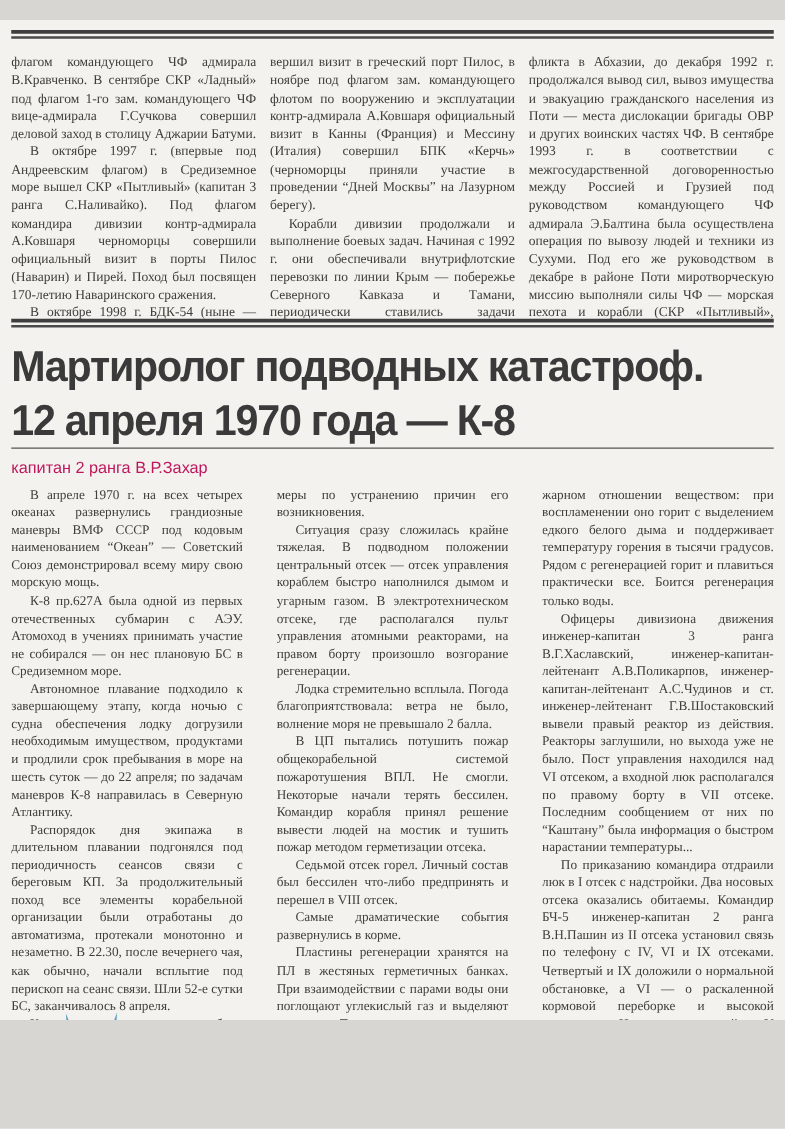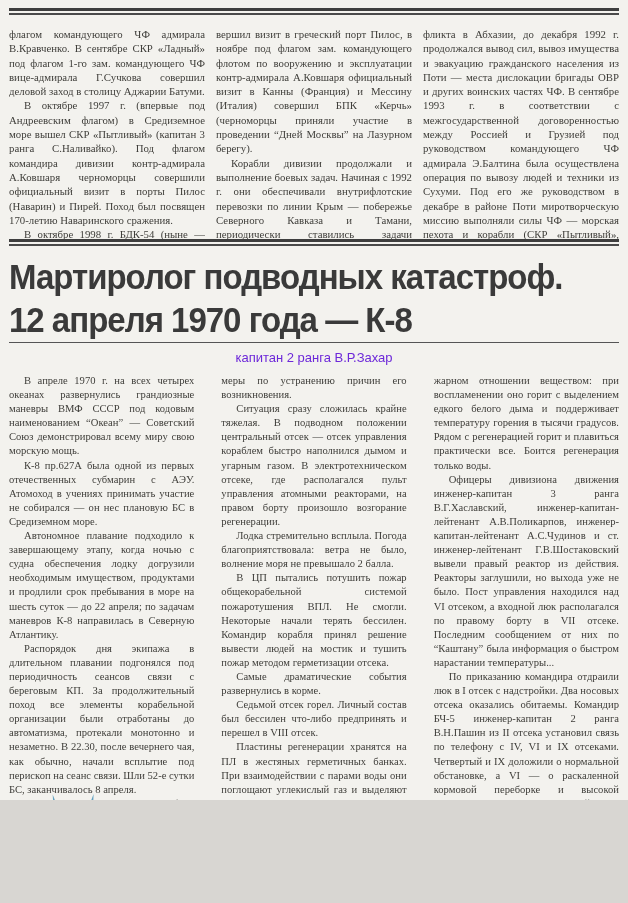--- a/index.html
+++ b/index.html
@@ -1,17 +1,17 @@
 <!DOCTYPE html>
 <html><head>
 <meta charset="utf-8">
 <style>
   html,body{margin:0;padding:0;background:#d8d6d2;}
   .page{
-    position:relative; width:628px; height:800px; margin:0 auto;
+    position:relative; width:628px; height:800px; margin:16px auto;
     background:#f3f2ee; overflow:hidden;
     font-family:"Liberation Serif", serif; color:#3f3e3a;
     box-sizing:border-box; padding:8px 9px 0 9px;
   }
   .rule-double{height:2px; border-top:3px solid #3e3e3e; border-bottom:2px solid #4a4a4a; margin:0 0 2px 0;}
   .rule-thin{border-top:1.5px solid #555; margin-top:5px;}
   .columns{display:flex; gap:11px;}
   .col{flex:1 1 0; overflow:hidden;}
   .top-section{margin-top:12px; height:212px;}
   .top-section .col{font-size:10.8px; line-height:14.3px; text-align:justify;}
@@ -19,22 +19,22 @@
   .body-section .col{font-size:10.6px; line-height:14.1px; text-align:justify;}
   .para{margin:0; text-indent:15px;}
   .noindent{text-indent:0;}
   .headline{
     margin:9px 0 0 0; font-family:"Liberation Sans", sans-serif;
     font-weight:700; color:#3a3a3a; font-size:33px; line-height:41px;
     letter-spacing:-1px; transform:scale(1,1.05); transform-origin:top left;
   }
   .headline .title-line{display:block; white-space:nowrap;}
   .byline{
-    margin:7px 0 0 0; text-align:center;
-    font-family:"Liberation Sans", sans-serif; font-size:13px; color:#6d28d9;
+    margin:7px 0 0 0; text-align:left;
+    font-family:"Liberation Sans", sans-serif; font-size:13px; color:#be185d;
   }
   .starburst{position:absolute; left:-28px; top:788px; width:205px; height:205px; z-index:5; opacity:.85; mix-blend-mode:multiply;}
   .watermark{
     position:absolute; left:52px; top:836px; z-index:6; white-space:nowrap;
     font-family:"Liberation Sans", sans-serif; font-weight:700;
     font-size:58px; letter-spacing:1px; color:#57a0ca; opacity:.8;
     mix-blend-mode:multiply; transform:scale(1.02,1.05); transform-origin:top left;
   }
   .page-number{
     position:absolute; left:11px; top:872px; z-index:7;
@@ -88,22 +88,22 @@
       <p class="para">Когда атомоход находился на глубине 140 м, внезапно из рубки гидроакустиков раздался крик мичмана В.Оголя:</p>
       <p class="para">— Пожар в отсеке!</p>
       <p class="para">Немедленно сыграли аварийную тревогу. Не успел экипаж занять места по боевому расписанию, как из VII отсека поступил еще один доклад о пожаре.</p>
 
     </div>
     <div class="col">
       <p class="para noindent">меры по устранению причин его возникновения.</p>
       <p class="para">Ситуация сразу сложилась крайне тяжелая. В подводном положении центральный отсек — отсек управления кораблем быстро наполнился дымом и угарным газом. В электротехническом отсеке, где располагался пульт управления атомными реакторами, на правом борту произошло возгорание регенерации.</p>
       <p class="para">Лодка стремительно всплыла. Погода благоприятствовала: ветра не было, волнение моря не превышало 2 балла.</p>
       <p class="para">В ЦП пытались потушить пожар общекорабельной системой пожаротушения ВПЛ. Не смогли. Некоторые начали терять бессилен. Командир корабля принял решение вывести людей на мостик и тушить пожар методом герметизации отсека.</p>
+      <p class="para">Седьмой отсек горел. Личный состав был бессилен что-либо предпринять и перешел в VIII отсек.</p>
       <p class="para">Самые драматические события развернулись в корме.</p>
-      <p class="para">Седьмой отсек горел. Личный состав был бессилен что-либо предпринять и перешел в VIII отсек.</p>
       <p class="para">Пластины регенерации хранятся на ПЛ в жестяных герметичных банках. При взаимодействии с парами воды они поглощают углекислый газ и выделяют кислород. Так дышат подводники, так дышат и космонавты. Однако, освободившаяся от герметичной оболочки, регенерация становиться весьма опасным в по-</p>
     </div>
     <div class="col">
       <p class="para noindent">жарном отношении веществом: при воспламенении оно горит с выделением едкого белого дыма и поддерживает температуру горения в тысячи градусов. Рядом с регенерацией горит и плавиться практически все. Боится регенерация только воды.</p>
       <p class="para">Офицеры дивизиона движения инженер-капитан 3 ранга В.Г.Хаславский, инженер-капитан-лейтенант А.В.Поликарпов, инженер-капитан-лейтенант А.С.Чудинов и ст. инженер-лейтенант Г.В.Шостаковский вывели правый реактор из действия. Реакторы заглушили, но выхода уже не было. Пост управления находился над VI отсеком, а входной люк располагался по правому борту в VII отсеке. Последним сообщением от них по “Каштану” была информация о быстром нарастании температуры...</p>
       <p class="para">По приказанию командира отдраили люк в I отсек с надстройки. Два носовых отсека оказались обитаемы. Командир БЧ-5 инженер-капитан 2 ранга В.Н.Пашин из II отсека установил связь по телефону с IV, VI и IX отсеками. Четвертый и IX доложили о нормальной обстановке, а VI — о раскаленной кормовой переборке и высокой температуре. Им разрешили перейти в V отсек. Дальше идти не было смысла.</p>
       <p class="para">Через час после покидания ЦП командование корабля направило в отсек аварийную партию во главе с капитаном 3 ранга О.А.Фалеевым. Разведчики доложили о сильной задымленности и расплавленных передатчиках в рубке связи. Надежда сообщить об аварии оборвалась.</p>
 
     </div>
   </div>

